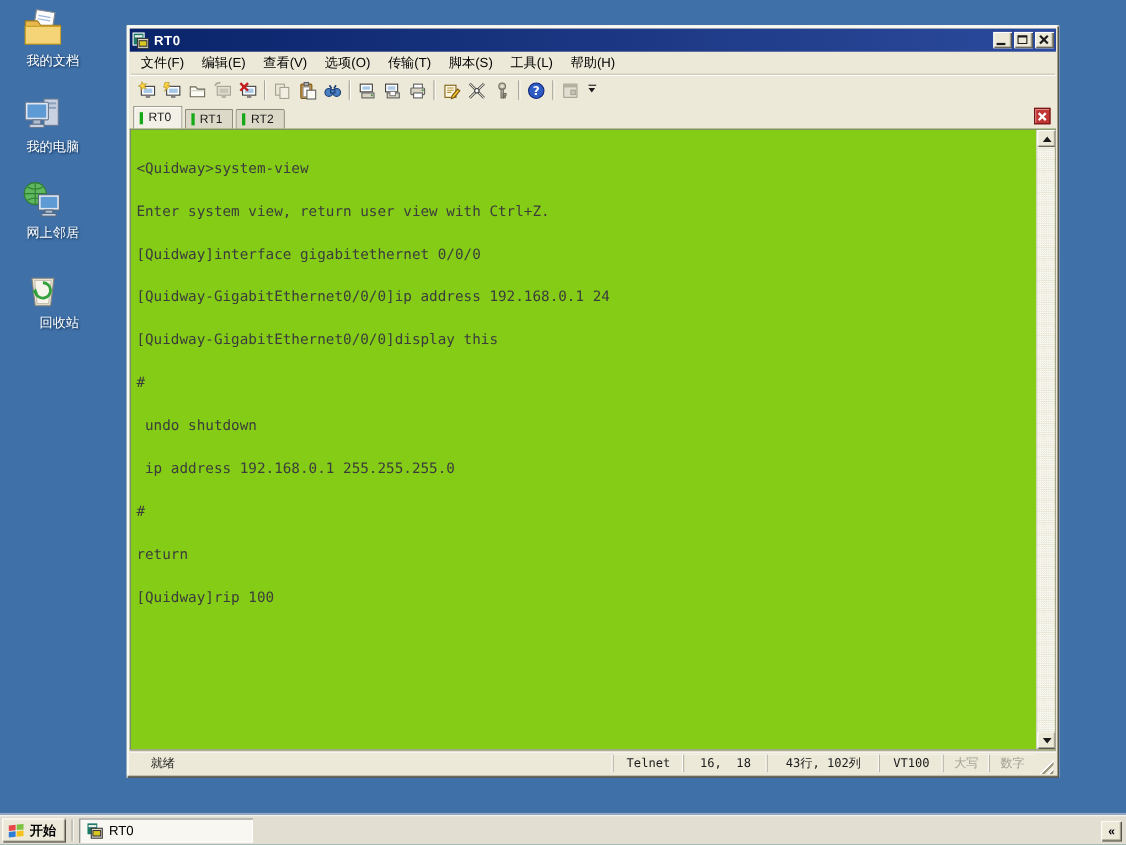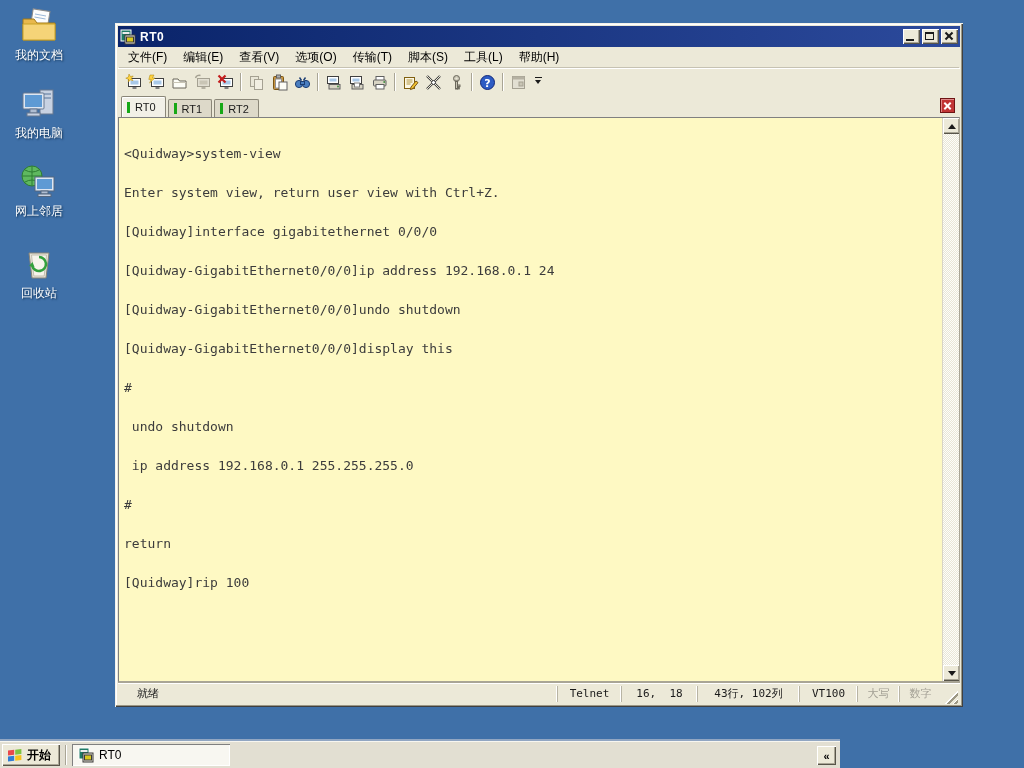--- a/index.html
+++ b/index.html
@@ -1,20 +1,20 @@
 <!DOCTYPE html>
 <html><head>
 <meta charset="utf-8">
 <style>
   * { margin:0; padding:0; box-sizing:border-box; }
   html,body { width:1024px; height:768px; overflow:hidden; }
   body { background:#3F70A8; font-family:"Liberation Sans","DejaVu Sans",sans-serif; font-size:12px; position:relative; }
 
   
-  .desk-icon { position:absolute; left:6px; width:66px; text-align:center; cursor:default;font-family:Liberation Serif, serif; }
+  .desk-icon { position:absolute; left:6px; width:66px; text-align:right; cursor:default;font-family:Liberation Serif, serif; }
   .desk-icon .ico { width:40px; height:40px; margin:0 auto; }
   .desk-icon .ico svg { width:40px; height:40px; }
   .desk-icon .lbl { color:#fff; font-size:12px; margin-top:1px; text-shadow:1px 1px 2px #0B2A4A; }
 
   
   .win { position:absolute; left:115px; top:23px; width:848px; height:684px;
          background:#ECE9D8; padding:3px;
          box-shadow: inset 1px 1px 0 #F5F3EA, inset -1px -1px 0 #404040, inset -2px -2px 0 #9B9784, inset 2px 2px 0 #FFFFFF; }
 
   .titlebar { height:21px; background:linear-gradient(90deg,#0A246A,#2C4A9C);
@@ -48,21 +48,21 @@
   .tab { height:18px; display:flex; align-items:center; padding:0 9px 0 5px; margin-right:2px;
          background:#DDD9C9; border:1px solid #8A8678; border-bottom:none; border-radius:2px 2px 0 0;
          font-size:11px; color:#1A1A1A; }
   .tab.active { height:21px; background:#F2F0E7; box-shadow: inset 1px 1px 0 #fff; }
   .tab .ind { width:3px; height:11px; background:#17A817; margin-right:5px; }
   .tab-close { position:absolute; right:5px; top:3px; width:15px; height:15px; background:#C13535;
                border:1px solid #6E1414; box-shadow: inset 1px 1px 0 #E08A8A; }
   .tab-close .g-x1,.tab-close .g-x2 { background:#fff; left:2px; top:6px; width:9px; }
 
   
-  .terminal { position:relative; height:565px; background:#fef9c3;
+  .terminal { position:relative; height:565px; background:#84cc16;
               border:1px solid; border-color:#808080 #A9A595 #A9A595 #808080; overflow:hidden; }
   .term-text { position:absolute; left:5px; top:3px; right:22px;
                font-family:"DejaVu Sans Mono","Liberation Mono",monospace;
                font-size:13px; line-height:13px; color:#3C3C3C; white-space:pre; }
   .scrollbar { position:absolute; top:0; right:0; bottom:0; width:17px;
                background-color:#E9E6D6;
                background-image:conic-gradient(#FDFDFA 25%, transparent 0 50%, #FDFDFA 0 75%, transparent 0);
                background-size:2px 2px; border-left:1px solid #D8D4C4; }
   .sb-btn { position:absolute; left:0; width:17px; height:16px; background:#ECE9D8;
             box-shadow: inset 1px 1px 0 #fff, inset -1px -1px 0 #58554A, inset -2px -2px 0 #A9A595;
@@ -78,21 +78,21 @@
   .sb-seg { border-left:1px solid #B8B4A4; box-shadow:-1px 0 0 #fff; height:16px;
             display:flex; align-items:center; justify-content:center;
             font-family:"DejaVu Sans Mono","Liberation Mono",monospace; white-space:pre; }
   .w-proto{width:64px;} .w-cur{width:76px;} .w-size{width:102px;text-align:right;} .w-vt{width:58px;}
   .w-caps{width:42px;color:#A3A095;} .w-num{width:42px;color:#A3A095;}
   .grip { width:15px; height:15px; margin:4px 2px 0 2px; align-self:flex-end;
           background:repeating-linear-gradient(135deg,transparent 0 2px,#fff 2px 3px,#9D9884 3px 5px);
           clip-path:polygon(100% 0,100% 100%,0 100%); }
 
   
-  .taskbar { position:absolute; left:0; bottom:0; width:840px; height:27px; background:#E2DFD2;
+  .taskbar { position:absolute; left:0; bottom:0; width:1024px; height:27px; background:#E2DFD2;
              border-top:1px solid #F7F6F0; box-shadow:0 -2px 0 #91A6C2; display:flex; align-items:center;margin-top:36px; }
   .start-btn { margin-left:2px; height:22px; padding:0 9px 0 5px; display:flex; align-items:center; gap:4px;
                background:#ECE9D8; font-weight:bold; font-size:12px;
                box-shadow: inset 1px 1px 0 #fff, inset -1px -1px 0 #58554A, inset -2px -2px 0 #A9A595; }
   .start-btn svg { width:16px; height:16px; }
   .qdiv { width:2px; height:20px; margin:0 5px; border-left:1px solid #A9A595; border-right:1px solid #fff; }
   .task-btn { width:158px; height:22px; display:flex; align-items:center; gap:5px; padding:0 6px;
               background:#F8F7F1; font-size:12px;
               box-shadow: inset 1px 1px 0 #808080, inset -1px -1px 0 #fff; }
   .task-btn svg { width:16px; height:16px; }
@@ -339,21 +339,20 @@
         <span class="g-x2"></span>
       </div>
   </div>
 
   <div class="terminal">
     <div class="term-text">
       <div>&lt;Quidway&gt;system-view</div>
       <div>Enter system view, return user view with Ctrl+Z.</div>
       <div>[Quidway]interface gigabitethernet 0/0/0</div>
       <div>[Quidway-GigabitEthernet0/0/0]ip address 192.168.0.1 24</div>
-      <div>[Quidway-GigabitEthernet0/0/0]undo shutdown</div>
       <div>[Quidway-GigabitEthernet0/0/0]display this</div>
       <div>#</div>
       <div> undo shutdown</div>
       <div> ip address 192.168.0.1 255.255.255.0</div>
       <div>#</div>
       <div>return</div>
       <div>[Quidway]rip 100</div>
       
     </div>
     <div class="scrollbar">

